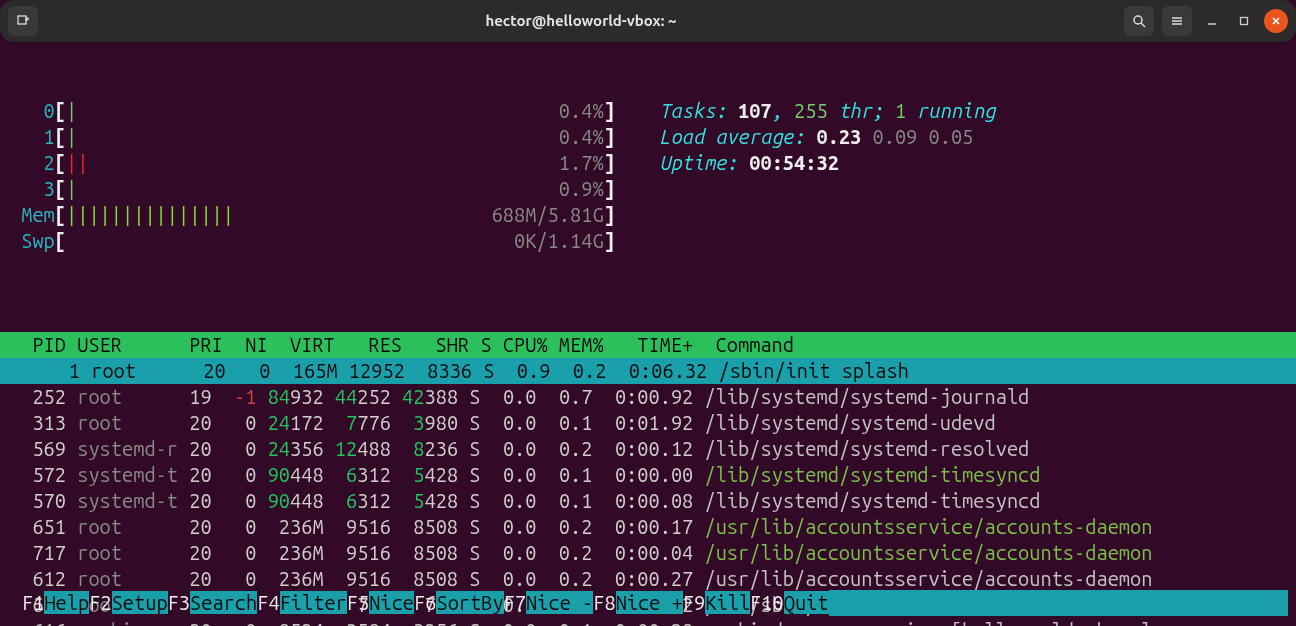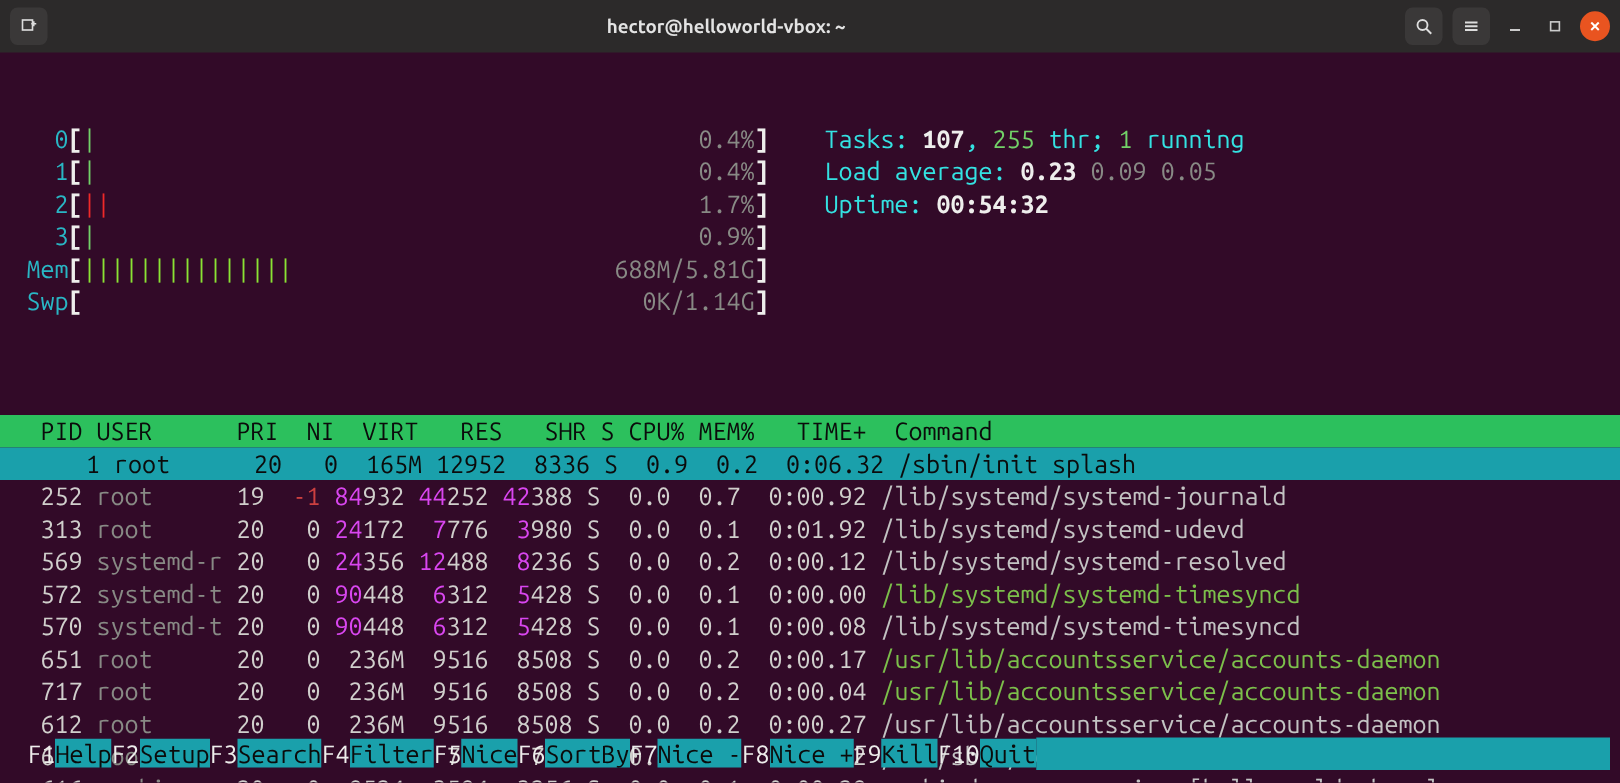--- a/index.html
+++ b/index.html
@@ -16,20 +16,21 @@
   .titlebar {
     height: 42px;
     background: #2c2a2a;
     display: flex;
     align-items: center;
     justify-content: flex-start;
     padding: 0 8px;
     color: #e3e3e3;
     font-family: Ubuntu, sans-serif;
     font-size: 15px;
+    border-radius: 14px;
   }
   .titlebar .left, .titlebar .right { display: flex; align-items: center; gap: 8px; }
   .titlebar .center { flex: 1; text-align: center; font-weight: bold; }
   .tb-btn {
     width: 30px; height: 30px;
     border-radius: 6px;
     background: #3a3838;
     display: inline-flex;
     align-items: center;
     justify-content: center;
@@ -39,29 +40,29 @@
   .tb-ctrl { width: 24px; height: 24px; border-radius: 50%; display:inline-flex;align-items:center;justify-content:center; }
   .tb-close { background: #e95420; color:#fff; }
   .tb-plain { color:#ccc; }
 
   .term {
     padding: 30px 10px 0 10px;
     white-space: pre;
   }
   .row { display: block; height: 26px; }
   .cyan { color: #29b6c4; }
-  .cyan-br { color: #34e2e2; }
+  .cyan-br { color: #34e2e2; font-style: italic; }
   .dim { color: #888a85; }
   .grey { color: #c3c3c3; }
   .white { color: #eeeeec; font-weight: bold; }
   .green-br { color: #72d168; }
   .green-cmd { color: #7cbf4b; }
   .red { color: #cc4040; }
   .redbar { color: #ef2929; }
-  .magenta { color: #d946ef; }
+  .magenta { color: #22c55e; }
 
   .header-row { background: #2cc05d; color: #0b0b0b; display:block; height:26px; padding-left:10px; margin: 0 -10px; }
   .sel-row { background: #1aa0ab; color: #0b0b0b; display:block; height:26px; padding-left:24px; margin: 0 -10px; }
 
   .footer {
     position: absolute;
     bottom: 10px;
     left: 22px;
     right: 8px;
     height: 26px;

